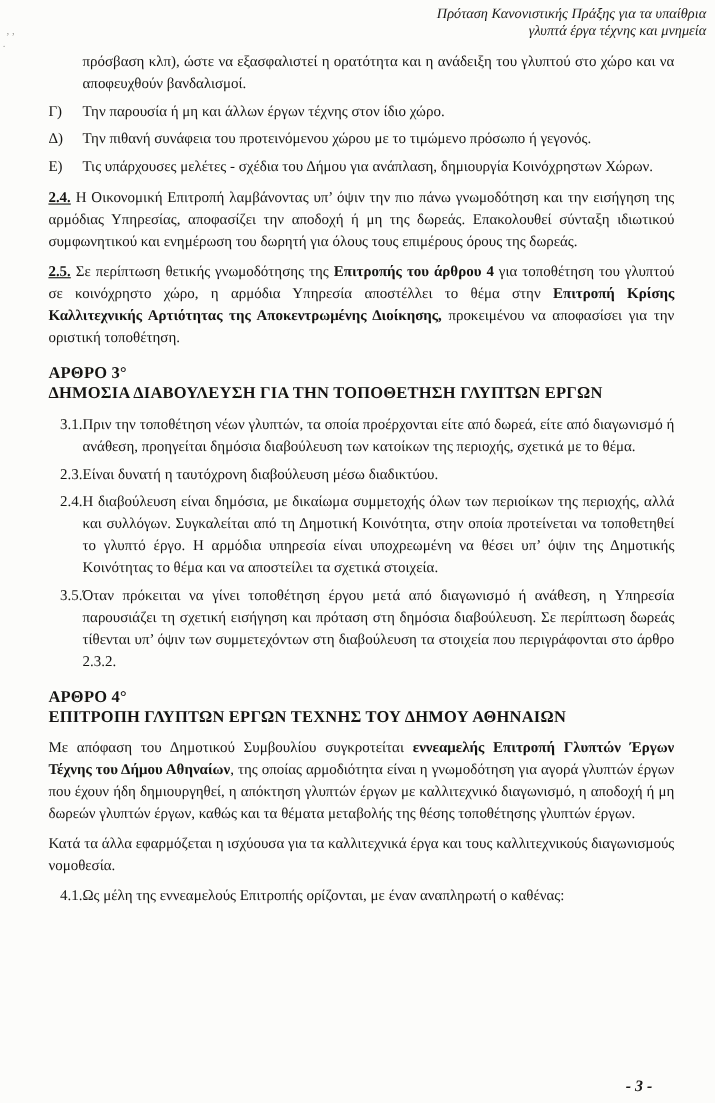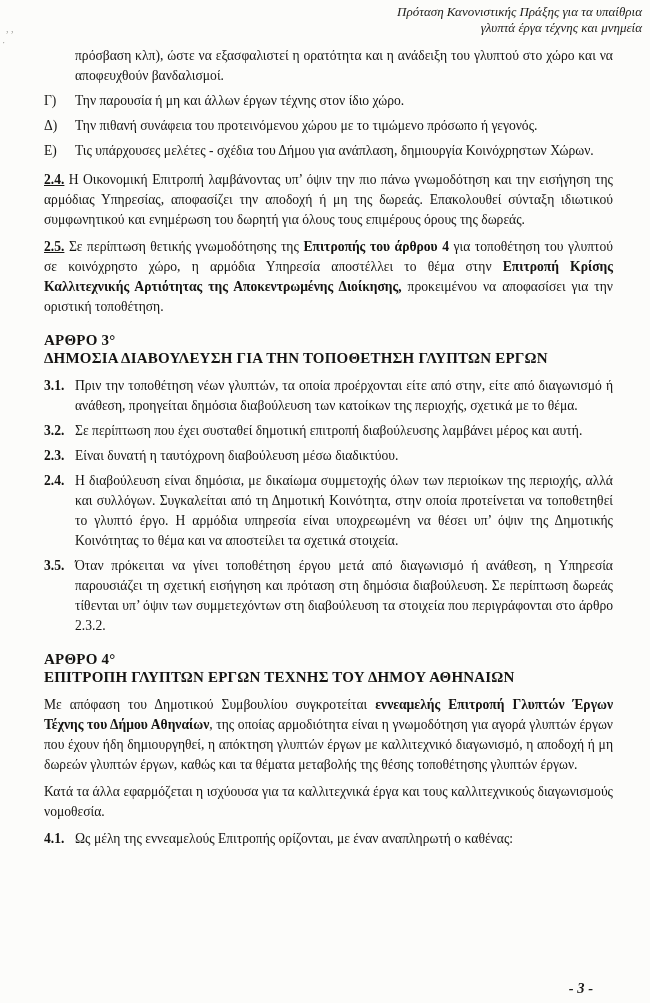--- a/index.html
+++ b/index.html
@@ -36,21 +36,21 @@
     position: absolute;
     top: 46px;
     left: 44px;
     right: 37px;
   }
   p, .li-row, .hang-row { margin: 0; }
   .just { text-align: justify; }
   .cont-para { margin-left: 31px; margin-bottom: 5px; }
   .li-row, .hang-row { display: flex; align-items: flex-start; margin-bottom: 5px; }
   .li-label { flex: 0 0 31px; }
-  .num-label { flex: 0 0 31px; font-weight: bold; }
+  .num-label { flex: 0 0 31px; font-weight: normal; text-align: right; }
   .li-text { flex: 1 1 auto; text-align: justify; }
   .block-para { margin-bottom: 7px; text-align: justify; }
   .block-para .pnum { font-weight: bold; text-decoration: underline; }
   .section-heading {
     margin: 15px 0 9px 0;
     font-weight: bold;
     font-size: 15px;
     line-height: 17.5px;
     letter-spacing: 0.2px;
   }
@@ -100,25 +100,21 @@
 
     <p class="block-para"><span class="pnum">2.5.</span><span> Σε περίπτωση θετικής γνωμοδότησης της </span><span class="b">Επιτροπής του άρθρου 4</span><span> για τοποθέτηση του γλυπτού σε κοινόχρηστο χώρο, η αρμόδια Υπηρεσία αποστέλλει το θέμα στην </span><span class="b">Επιτροπή Κρίσης Καλλιτεχνικής Αρτιότητας της Αποκεντρωμένης Διοίκησης,</span><span> προκειμένου να αποφασίσει  για την οριστική τοποθέτηση.</span></p>
 
     <div class="section-heading">
       <div>ΑΡΘΡΟ 3°</div>
       <div>ΔΗΜΟΣΙΑ ΔΙΑΒΟΥΛΕΥΣΗ ΓΙΑ ΤΗΝ ΤΟΠΟΘΕΤΗΣΗ ΓΛΥΠΤΩΝ ΕΡΓΩΝ</div>
     </div>
 
     <div class="hang-row">
       <span class="num-label">3.1.</span>
-      <span class="li-text">Πριν την τοποθέτηση νέων γλυπτών, τα οποία προέρχονται είτε από στην, είτε από διαγωνισμό ή ανάθεση, προηγείται δημόσια διαβούλευση των κατοίκων της περιοχής, σχετικά με το θέμα.</span>
-    </div>
-    <div class="hang-row">
-      <span class="num-label">3.2.</span>
-      <span class="li-text">Σε περίπτωση που έχει συσταθεί δημοτική επιτροπή διαβούλευσης λαμβάνει μέρος και αυτή.</span>
+      <span class="li-text">Πριν την τοποθέτηση νέων γλυπτών, τα οποία προέρχονται είτε από δωρεά, είτε από διαγωνισμό ή ανάθεση, προηγείται δημόσια διαβούλευση των κατοίκων της περιοχής, σχετικά με το θέμα.</span>
     </div>
     <div class="hang-row">
       <span class="num-label">2.3.</span>
       <span class="li-text">Είναι δυνατή η ταυτόχρονη διαβούλευση μέσω διαδικτύου.</span>
     </div>
     <div class="hang-row">
       <span class="num-label">2.4.</span>
       <span class="li-text">Η διαβούλευση είναι δημόσια, με δικαίωμα συμμετοχής όλων των περιοίκων της περιοχής, αλλά και συλλόγων. Συγκαλείται από τη Δημοτική Κοινότητα, στην οποία προτείνεται να τοποθετηθεί το γλυπτό έργο. Η αρμόδια υπηρεσία είναι υποχρεωμένη να θέσει υπ’ όψιν της Δημοτικής Κοινότητας το θέμα και να αποστείλει τα σχετικά στοιχεία.</span>
     </div>
     <div class="hang-row">

